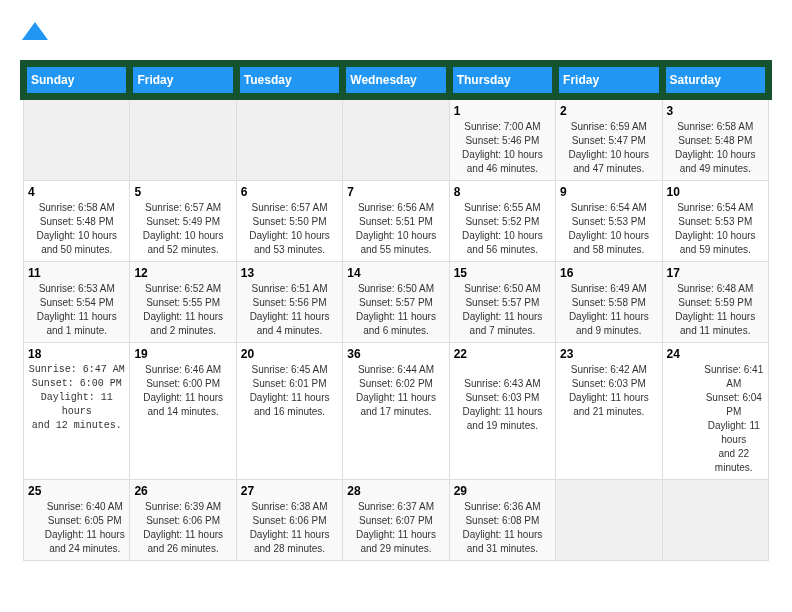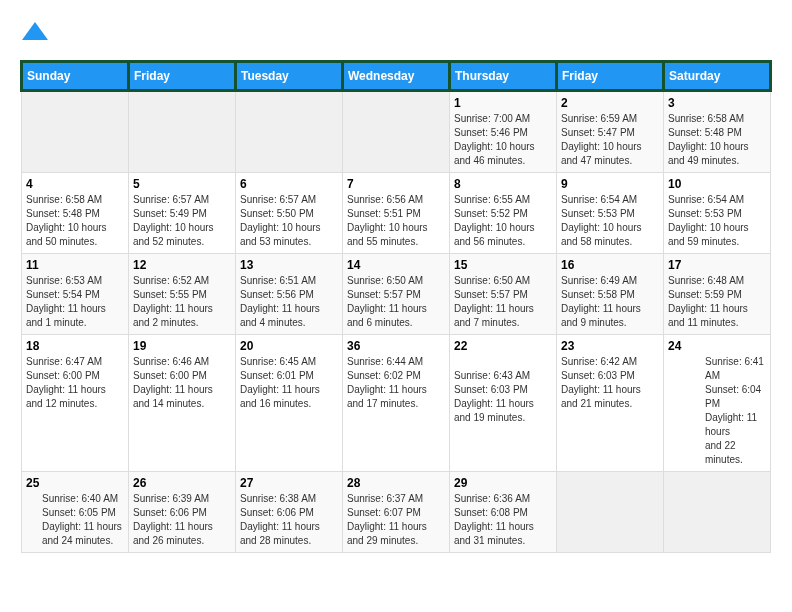--- a/index.html
+++ b/index.html
@@ -52,21 +52,21 @@
       width: 100%;
       border-collapse: collapse;
       font-size: 11px;
     }
     thead tr th {
       background-color: #2196F3;
       color: #fff;
       padding: 6px 4px;
       text-align: left;
       font-size: 12px;
-      border: 3px solid #14532d;
+      border: 7px solid #14532d;
     }
     tbody tr td {
       vertical-align: top;
       border: 1px solid #ddd;
       padding: 4px 4px;
       min-height: 80px;
       width: 14.28%;
     }
     tbody tr:nth-child(odd) td {
       background-color: #f9f9f9;
@@ -77,20 +77,21 @@
     .day-num {
       font-weight: bold;
       font-size: 12px;
       display: block;
       margin-bottom: 2px;
     }
     .day-info {
       font-size: 10px;
       color: #333;
       line-height: 1.4;
+      text-align: center;
     }
     .empty-cell {
       background-color: #f0f0f0 !important;
     }
   </style>
 </head>
 <body>
 
 <div class="header">
   <div class="logo">
@@ -247,21 +248,21 @@
           <span class="day-num">17</span>
           <div class="day-info" style="white-space: pre-line;">Sunrise: 6:48 AM
 Sunset: 5:59 PM
 Daylight: 11 hours
 and 11 minutes.</div>
         </td>
       </tr>
       <tr>
         <td>
           <span class="day-num">18</span>
-          <div class="day-info" style="white-space: pre-line;">Sunrise: 6:47 AM
+          <div class="day-info" style="white-space: pre-line; font-family: Liberation Mono, monospace;">Sunrise: 6:47 AM
 Sunset: 6:00 PM
 Daylight: 11 hours
 and 12 minutes.</div>
         </td>
         <td>
           <span class="day-num">19</span>
           <div class="day-info" style="white-space: pre-line;">Sunrise: 6:46 AM
 Sunset: 6:00 PM
 Daylight: 11 hours
 and 14 minutes.</div>

